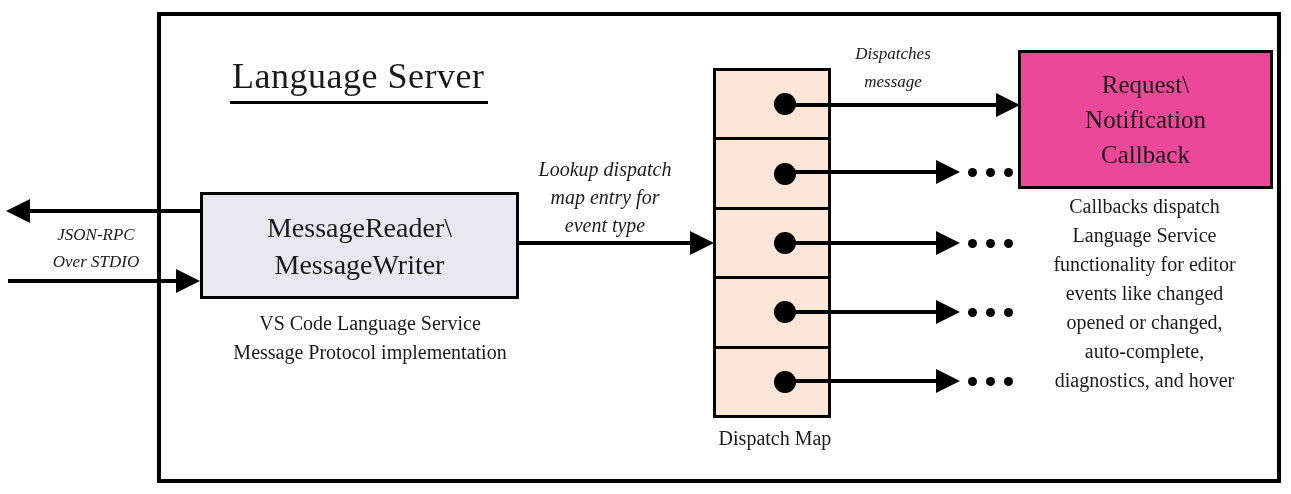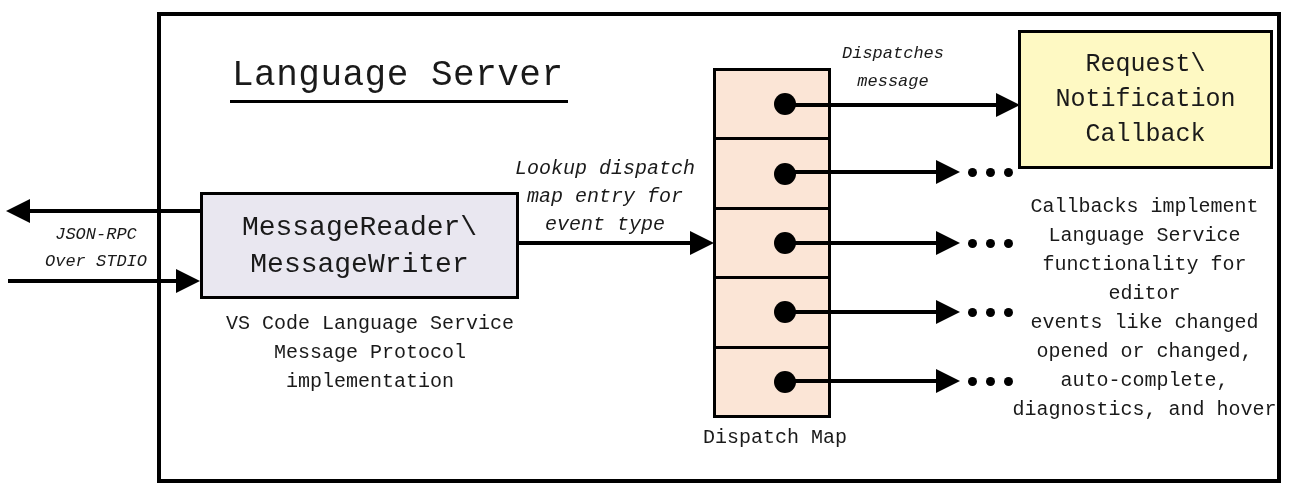--- a/index.html
+++ b/index.html
@@ -1,18 +1,18 @@
 <!DOCTYPE html>
 <html><head>
 <meta charset="utf-8">
 <style>
   html,body{margin:0;padding:0;background:#fff;}
   #stage{
     position:relative;width:1291px;height:494px;background:#ffffff;
-    font-family:Liberation Mono, monospace;color:#1a1a1a;overflow:hidden;
+    font-family:Liberation Serif, serif;color:#1a1a1a;overflow:hidden;
   }
   .abs{position:absolute;}
   
   #outer-box{left:157px;top:12px;width:1124px;height:471px;border:4px solid #000;box-sizing:border-box;background:#fff;z-index:1;}
   
   #diagram-title{left:230px;top:55px;z-index:3;font-size:36px;letter-spacing:.5px;}
   #diagram-title .t{display:inline-block;border-bottom:3px solid #000;padding:0 4px 4px 2px;}
   
   .node{border:3px solid #000;box-sizing:border-box;display:flex;flex-direction:column;align-items:center;justify-content:center;text-align:center;z-index:4;}
   #message-box{left:200px;top:192px;width:319px;height:107px;background:#e9e7f0;font-size:28px;line-height:37px;text-align:right;}
@@ -133,28 +133,28 @@
     </div>
 
   <div class="abs hline" style="left:792px;top:379px;width:144px;"></div>
   <div class="abs head-right" style="left:936px;top:369px;"></div>
   <div class="abs ellipsis" style="left:968px;top:377px;">
       <i></i>
       <i></i>
       <i></i>
     </div>
 
-  <div class="abs node" id="callback-box" style="background: #fef9c3;">
+  <div class="abs node" id="callback-box" style="background: #ec4899; margin-top: 20px;">
     <span class="line">Request\</span>
     <span class="line">Notification</span>
     <span class="line">Callback</span>
   </div>
 
   <div class="abs caption" id="callbacks-note">
-    <span class="line">Callbacks implement</span>
+    <span class="line">Callbacks dispatch</span>
     <span class="line">Language Service</span>
     <span class="line">functionality for editor</span>
     <span class="line">events like changed</span>
     <span class="line">opened or changed,</span>
     <span class="line">auto-complete,</span>
     <span class="line">diagnostics, and hover</span>
   </div>
 
 </div>
 

